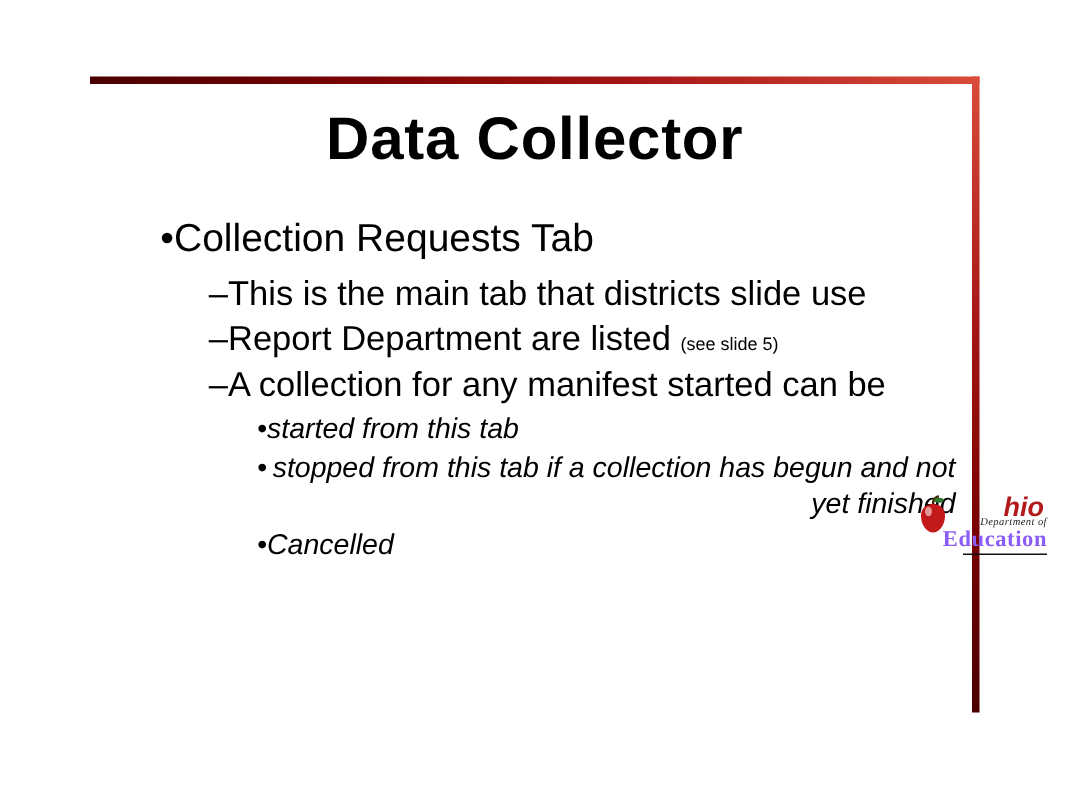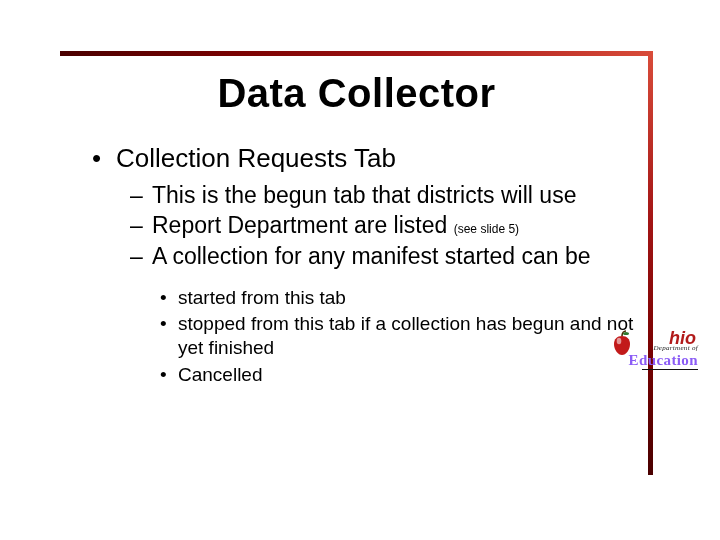--- a/index.html
+++ b/index.html
@@ -45,20 +45,21 @@
     letter-spacing: 0.5px;
     font-size: 40px;
     line-height: 1.05;
   }
   .body {
     position: absolute;
     top: 142px;
     left: 92px;
     width: 545px;
     font-size: 18px;
+    text-align: right;
   }
   ul { margin: 0; padding: 0; list-style: none; }
   .lvl1 > li {
     font-size: 26px;
     line-height: 1.25;
     margin-bottom: 6px;
     display: flex;
   }
   .lvl1 > li::before {
     content: "•";
@@ -75,22 +76,23 @@
     margin-bottom: 2px;
     display: flex;
   }
   .lvl2 > li::before {
     content: "–";
     width: 22px;
     flex-shrink: 0;
   }
   .small-note { font-size: 12px; }
   .lvl3 {
-    margin-top: 15px;
+    margin-top: 4px;
     margin-left: 68px;
+    font-style: italic;
   }
   .lvl3 > li {
     font-size: 19px;
     line-height: 1.28;
     margin-bottom: 2px;
     display: flex;
   }
   .lvl3 > li::before {
     content: "•";
     width: 18px;
@@ -159,21 +161,21 @@
   <div class="title">Data Collector</div>
 
   <div class="body">
     <ul class="lvl1">
       <li>
           <span>Collection Requests Tab</span>
         </li>
     </ul>
     <ul class="lvl2">
       <li>
-          <span>This is the begun tab that districts will use</span>
+          <span>This is the main tab that districts slide use</span>
         </li>
       <li>
           <span><span>Report Department are listed</span> <span class="small-note">(see slide 5)</span></span>
         </li>
       <li>
           <span>A collection for any manifest started can be</span>
         </li>
     </ul>
     <ul class="lvl3">
       <li>

